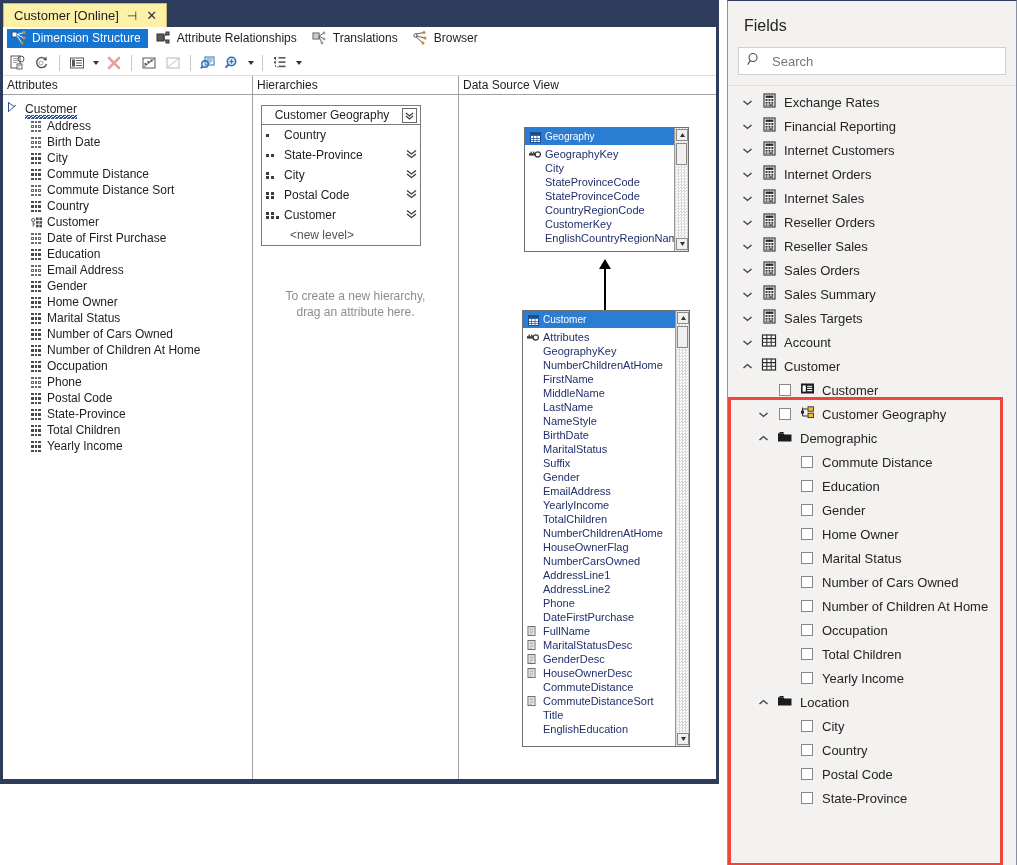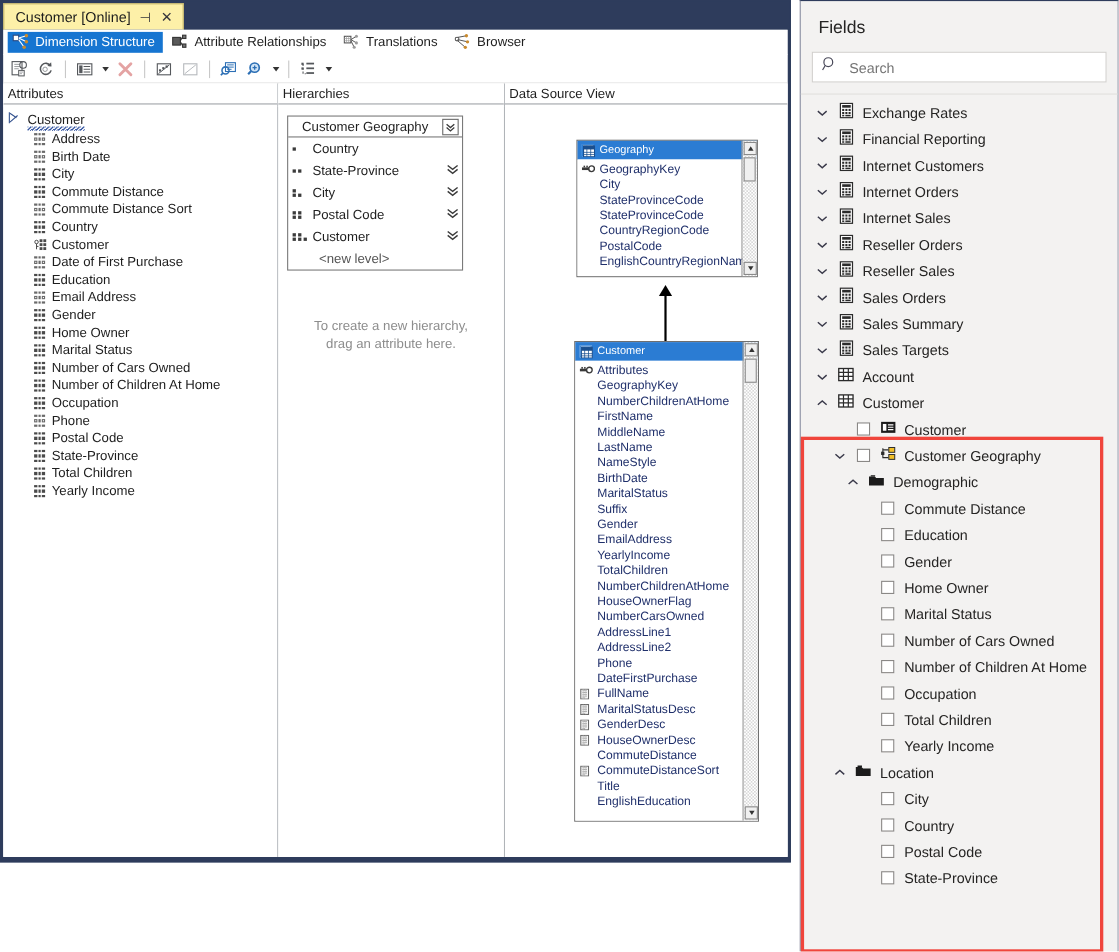--- a/index.html
+++ b/index.html
@@ -805,21 +805,21 @@
                     <div class="dsv-col">
                       <span class="cico"></span>
                       <span>StateProvinceCode</span>
                     </div>
                     <div class="dsv-col">
                       <span class="cico"></span>
                       <span>CountryRegionCode</span>
                     </div>
                     <div class="dsv-col">
                       <span class="cico"></span>
-                      <span>PostalCode</span>
+                      <span>CustomerKey</span>
                     </div>
                     <div class="dsv-col">
                       <span class="cico"></span>
                       <span>EnglishCountryRegionName</span>
                     </div>
                   </div>
                 <div class="dsv-scroll">
                   <div class="sb-btn">
                     <svg width="7" height="6" viewBox="0 0 7 6">
                         <path d="M3.5 1 L6 5 L1 5 Z" fill="#333"></path>
@@ -1300,21 +1300,21 @@
           <span class="f-ico">
             <span><svg width="15" height="13" viewBox="0 0 15 13">
                 <rect x="8" y="0.8" width="5.4" height="4.4" fill="#f2c029" stroke="#2b2b2b" stroke-width="0.9"></rect>
                 <rect x="8" y="7.2" width="5.4" height="4.4" fill="#f2c029" stroke="#2b2b2b" stroke-width="0.9"></rect>
                 <path d="M2.6 1.5 V10 H7.6 M2.6 3 H7.6" stroke="#2b2b2b" stroke-width="1" fill="none"></path>
                 <rect x="1" y="4.6" width="3" height="3" fill="#2b2b2b"></rect>
               </svg></span>
           </span>
           <span class="f-lbl">Customer Geography</span>
         </div>
-        <div class="f-row" style="padding-left: 36px; align-items: center;">
+        <div class="f-row" style="padding-left: 24px; align-items: center;">
           <span class="f-chev">
             <svg width="13" height="13" viewBox="0 0 13 13">
               <path d="M2.5 8 L6.5 4.5 L10.5 8" fill="none" stroke="#3a3a4a" stroke-width="1.3"></path>
             </svg>
           </span>
           <span class="f-ico">
             <span><svg width="16" height="13" viewBox="0 0 16 13">
                 <path d="M1 3.2 H6.2 L7.6 4.6 H14.5 V11.4 H1 Z" fill="#1b1b1b"></path>
                 <path d="M2.6 2 H6.6 V3.2 H2.6 Z" fill="#1b1b1b"></path>
               </svg></span>

